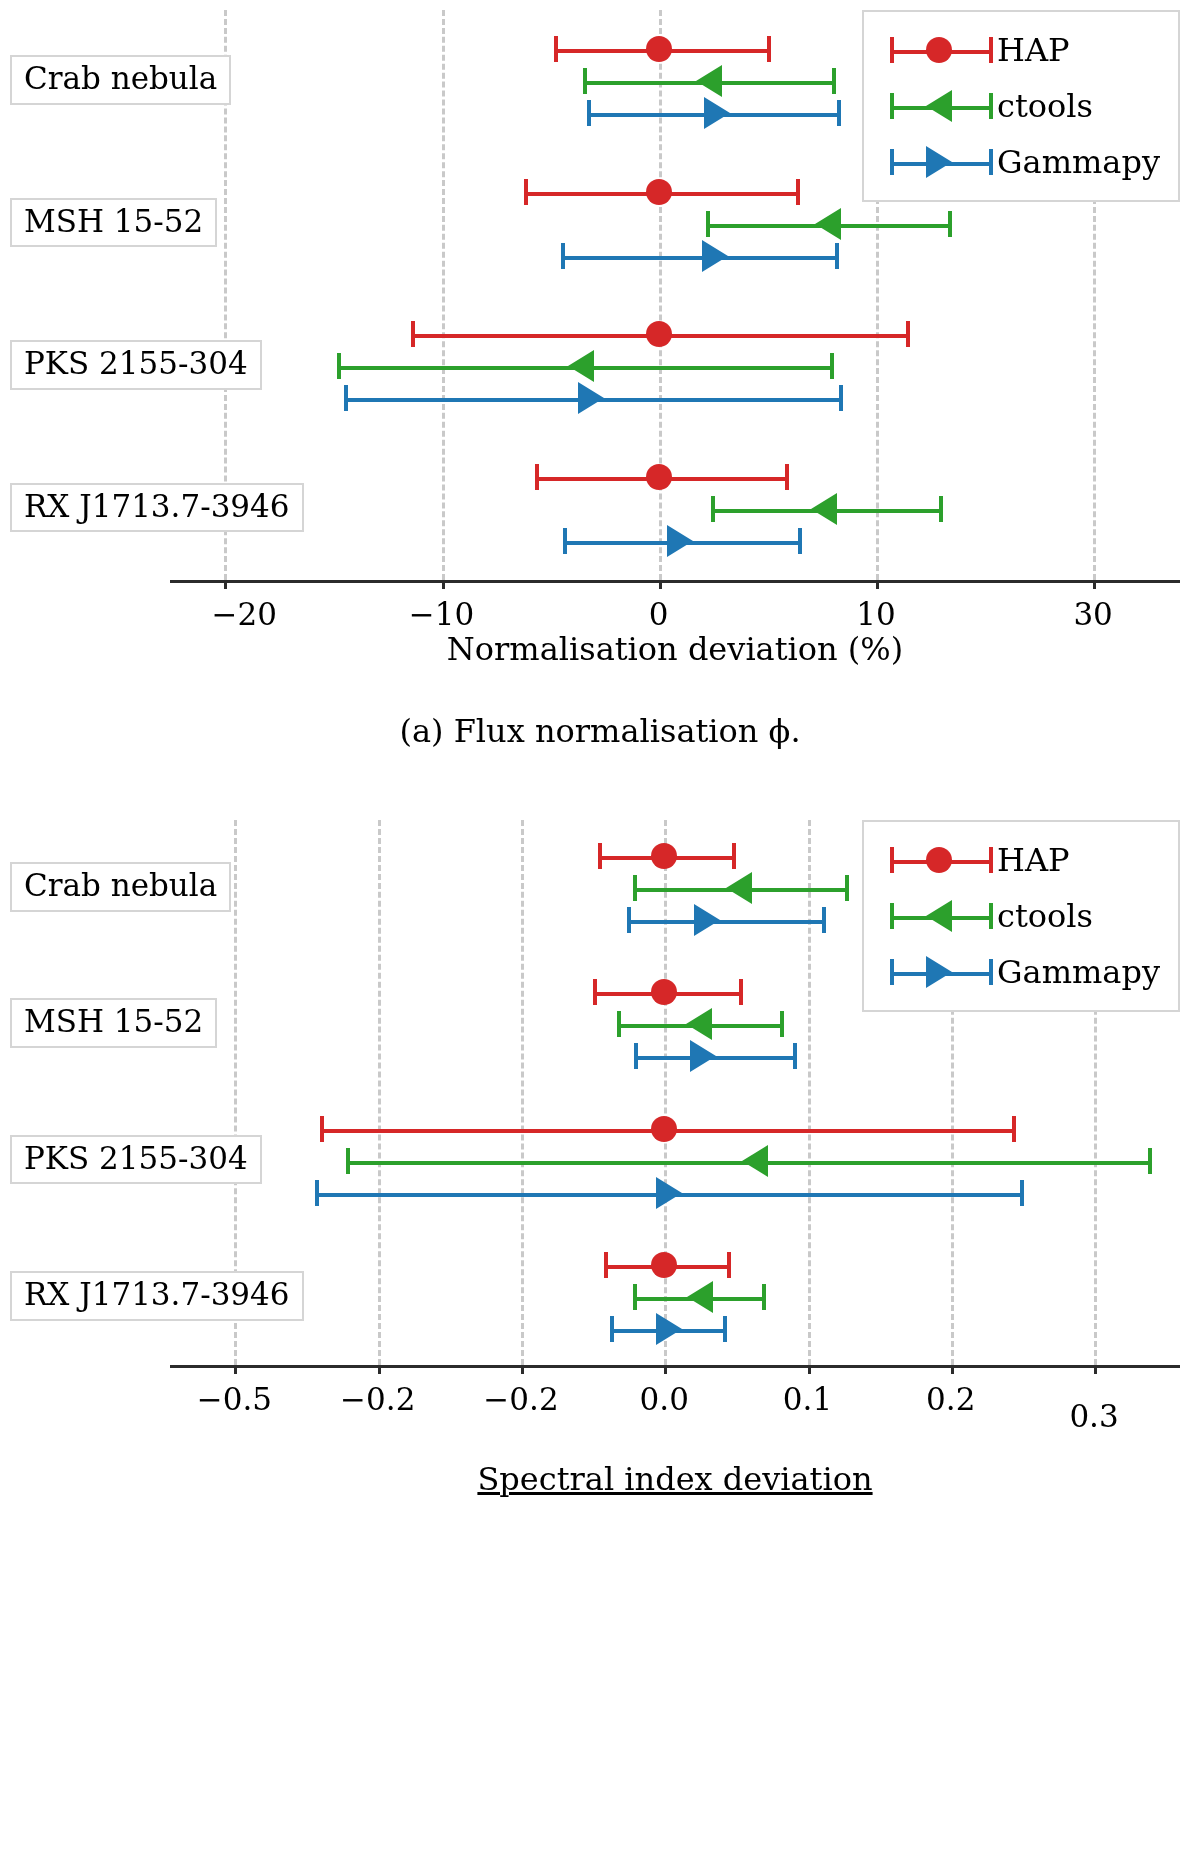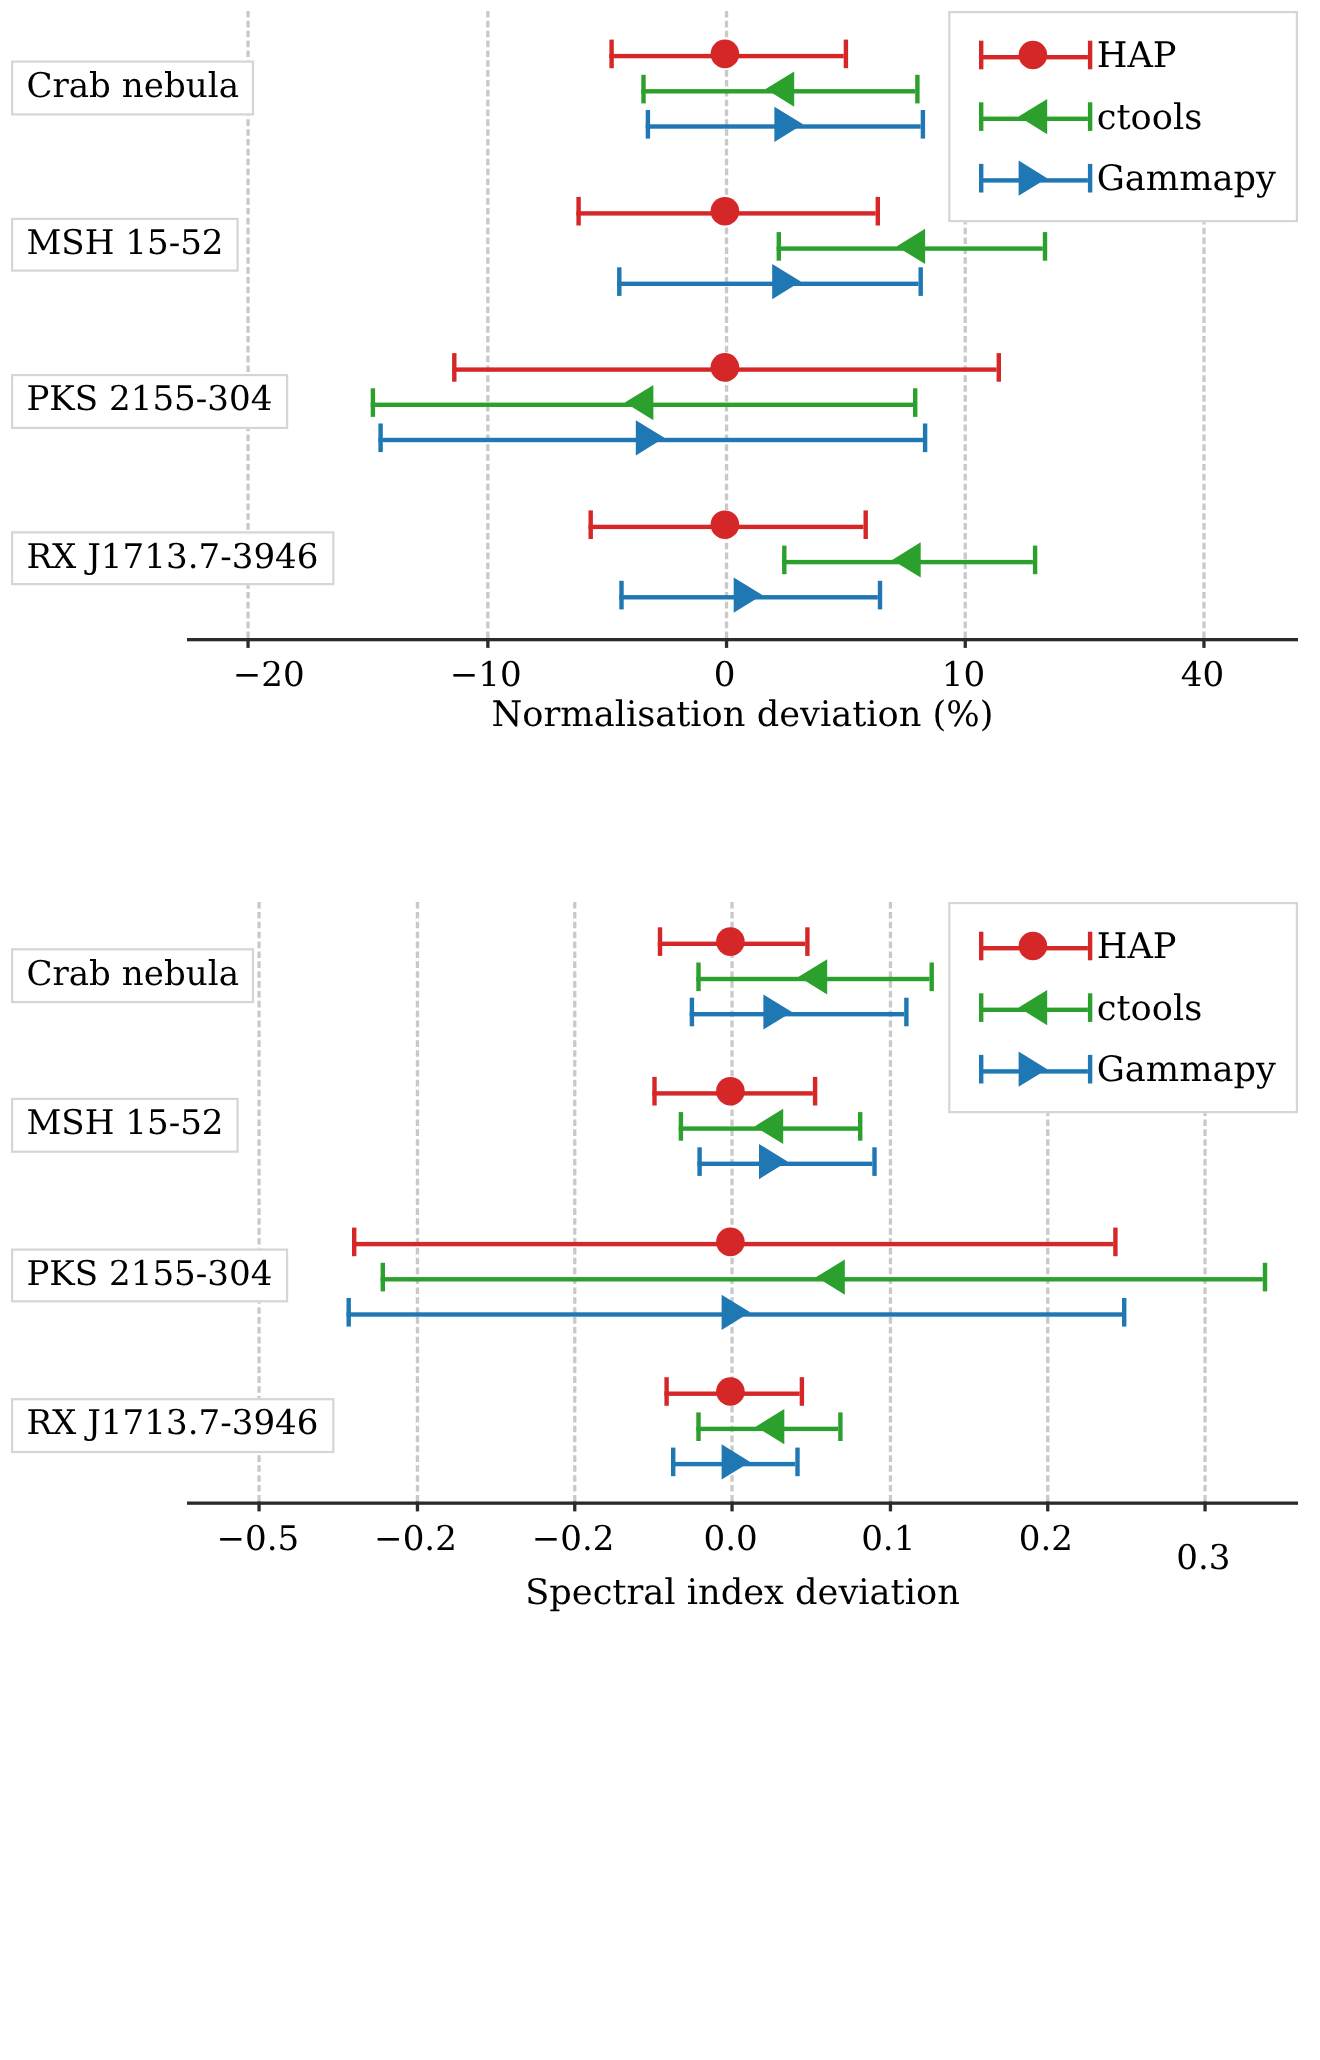--- a/index.html
+++ b/index.html
@@ -175,21 +175,21 @@
       <div class="axis-line" style="top: 570px;"></div>
       <div class="tick" style="left: 54.3011px; top: 570px;"></div>
       <div class="tick-label" style="left: 54.3011px; top: 586px; margin-left: 20px;">−20</div>
       <div class="tick" style="left: 271.505px; top: 570px;"></div>
       <div class="tick-label" style="left: 271.505px; top: 586px;">−10</div>
       <div class="tick" style="left: 488.71px; top: 570px;"></div>
       <div class="tick-label" style="left: 488.71px; top: 586px;">0</div>
       <div class="tick" style="left: 705.914px; top: 570px;"></div>
       <div class="tick-label" style="left: 705.914px; top: 586px;">10</div>
       <div class="tick" style="left: 923.118px; top: 570px;"></div>
-      <div class="tick-label" style="left: 923.118px; top: 586px;">40</div>
+      <div class="tick-label" style="left: 923.118px; top: 586px;">30</div>
       <div class="src-label" style="left: -160px; top: 45.25px;">Crab nebula</div>
       <div class="errbar" style="left: 384.452px; width: 212.86px; top: 39.25px; border-top-color: rgb(214, 39, 40);"></div>
       <div class="cap" style="left: 384.452px; top: 39.25px; border-left-color: rgb(214, 39, 40);"></div>
       <div class="cap" style="left: 597.312px; top: 39.25px; border-left-color: rgb(214, 39, 40);"></div>
       <div class="marker-circle" style="background: rgb(214, 39, 40); left: 488.71px; top: 39.25px;"></div>
       <div class="errbar" style="left: 412.688px; width: 249.785px; top: 71.25px; border-top-color: rgb(44, 160, 44);"></div>
       <div class="cap" style="left: 412.688px; top: 71.25px; border-left-color: rgb(44, 160, 44);"></div>
       <div class="cap" style="left: 662.473px; top: 71.25px; border-left-color: rgb(44, 160, 44);"></div>
       <div class="marker-left" style="border-right-color: rgb(44, 160, 44); left: 538.667px; top: 71.25px;"></div>
       <div class="errbar" style="left: 417.032px; width: 249.785px; top: 103.25px; border-top-color: rgb(31, 119, 180);"></div>
@@ -259,20 +259,21 @@
             <div class="errbar" style="left: 8px; width: 99px; top: 20px; border-top-color: rgb(31, 119, 180);"></div>
             <div class="cap" style="left: 8px; top: 20px; border-left-color: rgb(31, 119, 180);"></div>
             <div class="cap" style="left: 107px; top: 20px; border-left-color: rgb(31, 119, 180);"></div>
             <div class="marker-right" style="border-left-color: rgb(31, 119, 180); left: 57px; top: 20px;"></div>
           </div>
           <div class="legend-label">Gammapy</div>
         </div>
       </div>
     </div>
   <div class="axis-title" id="axis-title-a" style="left:170px; top:630px;">Normalisation deviation (%)</div>
+  <div class="caption" style="left:0; top:712px;">(a)  Flux normalisation ϕ.</div>
 </div>
 
 <div class="figure" id="fig-b">
   <div class="plot-area" id="plot-b">
       <div class="gridline" style="left: 64.4681px;"></div>
       <div class="gridline" style="left: 207.73px;"></div>
       <div class="gridline" style="left: 350.993px;"></div>
       <div class="gridline" style="left: 494.255px;"></div>
       <div class="gridline" style="left: 637.518px;"></div>
       <div class="gridline" style="left: 780.78px;"></div>
@@ -367,14 +368,14 @@
           <div class="legend-sample">
             <div class="errbar" style="left: 8px; width: 99px; top: 20px; border-top-color: rgb(31, 119, 180);"></div>
             <div class="cap" style="left: 8px; top: 20px; border-left-color: rgb(31, 119, 180);"></div>
             <div class="cap" style="left: 107px; top: 20px; border-left-color: rgb(31, 119, 180);"></div>
             <div class="marker-right" style="border-left-color: rgb(31, 119, 180); left: 57px; top: 20px;"></div>
           </div>
           <div class="legend-label">Gammapy</div>
         </div>
       </div>
     </div>
-  <div class="axis-title" id="axis-title-b" style="left:170px; top:638px;">Spectral index deviation</div>
+  <div class="axis-title" id="axis-title-b" style="left:170px; top:670px;text-decoration:underline;">Spectral index deviation</div>
 </div>
 
 </body></html>

